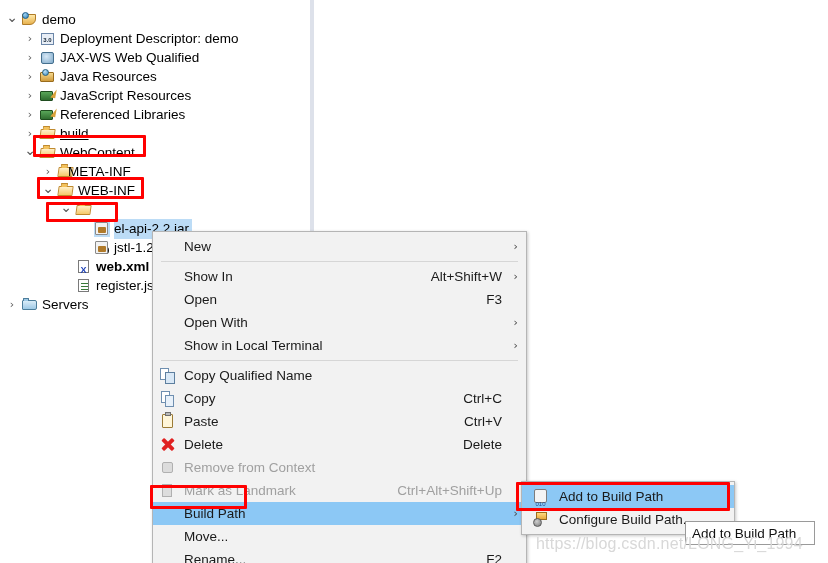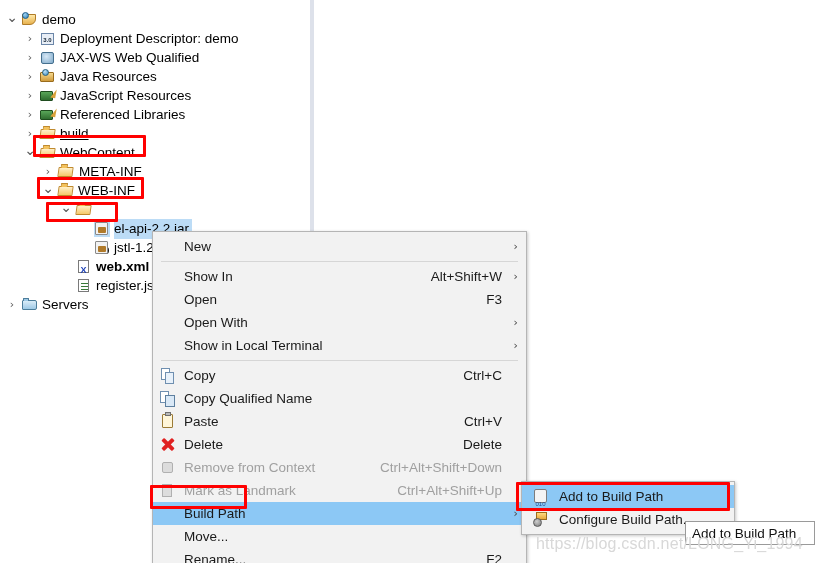--- a/index.html
+++ b/index.html
@@ -235,21 +235,21 @@
         </span>
         <span class="tlabel" style="left: 60px; padding-right: 3px;">WebContent</span>
       </div>
       <div class="trow" style="top: 162px; position: absolute; left: 0px; right: 0px;">
         <span class="twist" style="left: 42px;">›</span>
         <span class="ticon" style="left: 58px;">
           <span class="ic">
             <span class="ic-folder-open"></span>
           </span>
         </span>
-        <span class="tlabel" style="left: 79px; padding-right: 3px; text-decoration: underline;">META-INF</span>
+        <span class="tlabel" style="left: 68px; padding-right: 3px; text-decoration: underline;">META-INF</span>
       </div>
       <div class="trow" style="top: 181px; position: absolute; left: 0px; right: 0px;">
         <span class="twist" style="left: 42px; font-size: 14px; line-height: 14px;">⌄</span>
         <span class="ticon" style="left: 58px;">
           <span class="ic">
             <span class="ic-folder-open"></span>
           </span>
         </span>
         <span class="tlabel" style="left: 78px; padding-right: 3px;">WEB-INF</span>
       </div>
@@ -329,37 +329,37 @@
       <span class="marrow">›</span>
     </div>
     <div class="mi">
       <span class="mlabel">Show in Local Terminal</span>
       <span class="marrow">›</span>
     </div>
     <div class="msep"></div>
     <div class="mi">
       <span class="micon">
         <span class="mic">
+          <span class="mic-copyq"></span>
+        </span>
+      </span>
+      <span class="mlabel">Copy Qualified Name</span>
+    </div>
+    <div class="mi">
+      <span class="micon">
+        <span class="mic">
           <span class="mic-copy"></span>
         </span>
       </span>
       <span class="mlabel">Copy</span>
       <span class="maccel">Ctrl+C</span>
     </div>
     <div class="mi">
       <span class="micon">
         <span class="mic">
-          <span class="mic-copyq"></span>
-        </span>
-      </span>
-      <span class="mlabel">Copy Qualified Name</span>
-    </div>
-    <div class="mi">
-      <span class="micon">
-        <span class="mic">
           <span class="mic-paste"></span>
         </span>
       </span>
       <span class="mlabel">Paste</span>
       <span class="maccel">Ctrl+V</span>
     </div>
     <div class="mi">
       <span class="micon">
         <span class="mic">
           <span class="mic-delete"></span>
@@ -368,21 +368,20 @@
       <span class="mlabel">Delete</span>
       <span class="maccel">Delete</span>
     </div>
     <div class="mi disabled">
       <span class="micon">
         <span class="mic">
           <span class="mic-ctx"></span>
         </span>
       </span>
       <span class="mlabel">Remove from Context</span>
-      <span class="maccel">Ctrl+Alt+Shift+Down</span>
     </div>
     <div class="mi disabled">
       <span class="micon">
         <span class="mic">
           <span class="mic-mark"></span>
         </span>
       </span>
       <span class="mlabel">Mark as Landmark</span>
       <span class="maccel">Ctrl+Alt+Shift+Up</span>
     </div>

